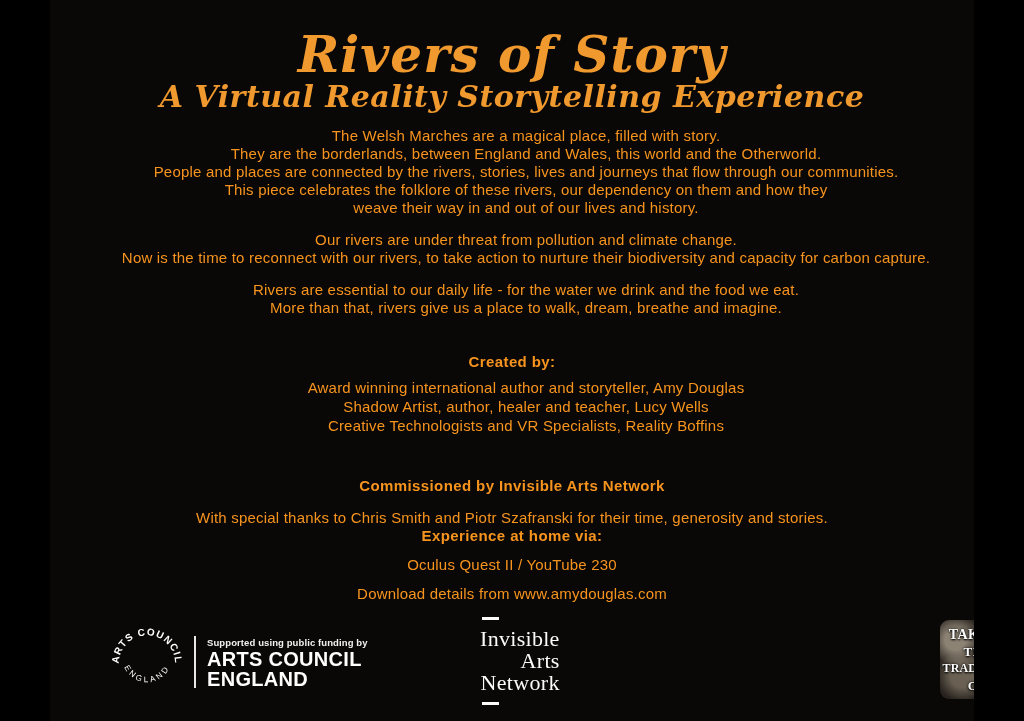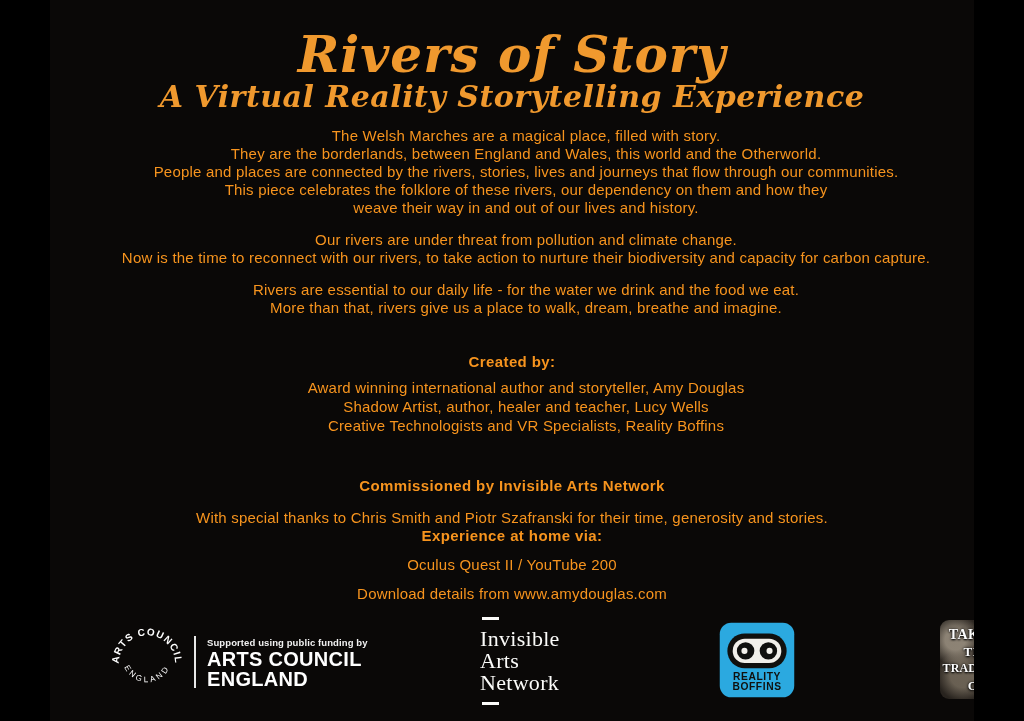--- a/index.html
+++ b/index.html
@@ -68,21 +68,21 @@
     color: #fff; text-align: left;
   }
   .ace-roundel { width: 74px; height: 74px; display: block; }
   .ace-divider { width: 2px; height: 52px; background: #e8e8e8; margin: 0 11px 0 10px; }
   .ace-tagline { font-size: 9.5px; line-height: 13px; color: #f2f2f2; letter-spacing: 0.1px; font-weight: bold; }
   .ace-name { font-size: 20px; line-height: 20px; font-weight: bold; letter-spacing: 0.3px; color: #fff; }
 
   
   .ian {
     position: absolute; left: 430px; top: 617px;
-    text-align: left;
+    text-align: right;
     font-family: "Liberation Serif", serif;
     color: #fbfbf9;
   }
   .ian-dash { width: 17px; height: 3px; background: #fbfbf9; margin-left: 2px; }
   .ian-dash.top { margin-bottom: 8px; }
   .ian-dash.bottom { margin-top: 8px; }
   .ian-line { font-size: 22px; line-height: 22px; font-weight: 500; letter-spacing: 0.3px; }
 
   
   .rb { position: absolute; left: 669px; top: 622px; width: 76px; height: 76px; }
@@ -134,21 +134,21 @@
 More than that, rivers give us a place to walk, dream, breathe and imagine.</p>
 
   <p class="label mt-created">Created by:</p>
   <p class="body prelines mt-creators">Award winning international author and storyteller, Amy Douglas
 Shadow Artist, author, healer and teacher, Lucy Wells
 Creative Technologists and VR Specialists, Reality Boffins</p>
 
   <p class="label mt-comm">Commissioned by Invisible Arts Network</p>
   <p class="body mt-thanks">With special thanks to Chris Smith and Piotr Szafranski for their time, generosity and stories.</p>
   <p class="label mt-exp">Experience at home via:</p>
-  <p class="body mt-line">Oculus Quest II / YouTube 200</p>
+  <p class="body mt-line">Oculus Quest II / YouTube 230</p>
   <p class="body mt-line">Download details from www.amydouglas.com</p>
 
   <div class="footer">
 
     <div class="ace">
       <svg class="ace-roundel" viewBox="0 0 100 100">
         <defs>
           <path id="ace-arc-top" d="M 12 52 A 38 38 0 0 1 88 52"></path>
           <path id="ace-arc-bottom" d="M 20 58 A 33 33 0 0 0 80 58"></path>
         </defs>
@@ -168,33 +168,20 @@
     </div>
 
     <div class="ian">
       <div class="ian-dash top"></div>
       <div class="ian-line">Invisible</div>
       <div class="ian-line">Arts</div>
       <div class="ian-line">Network</div>
       <div class="ian-dash bottom"></div>
     </div>
 
-    <div class="rb">
-      <svg viewBox="0 0 100 100">
-        <rect x="1" y="1" width="98" height="98" rx="15" fill="#2BA9E0"></rect>
-        <rect x="11" y="15" width="78" height="46" rx="23" fill="#10100e"></rect>
-        <rect x="18" y="22" width="64" height="32" rx="16" fill="#f2f0ea"></rect>
-        <circle cx="35" cy="38" r="11.5" fill="#10100e"></circle>
-        <circle cx="65" cy="38" r="11.5" fill="#10100e"></circle>
-        <circle cx="33.5" cy="38" r="4" fill="#f2f0ea"></circle>
-        <circle cx="66.5" cy="38" r="4" fill="#f2f0ea"></circle>
-        <text x="50" y="76" text-anchor="middle" class="rb-text" font-size="13.5" fill="#10100e" letter-spacing="0.8">REALITY</text>
-        <text x="50" y="90" text-anchor="middle" class="rb-text" font-size="13.5" fill="#10100e" letter-spacing="0.8">BOFFINS</text>
-      </svg>
-    </div>
 
     <div class="ttt">
       <div class="ttt-line l1">TAKING</div>
       <div class="ttt-line l2">THE</div>
       <div class="ttt-line l3">TRADITION</div>
       <div class="ttt-line l4">ON</div>
     </div>
 
   </div>
 </div>

